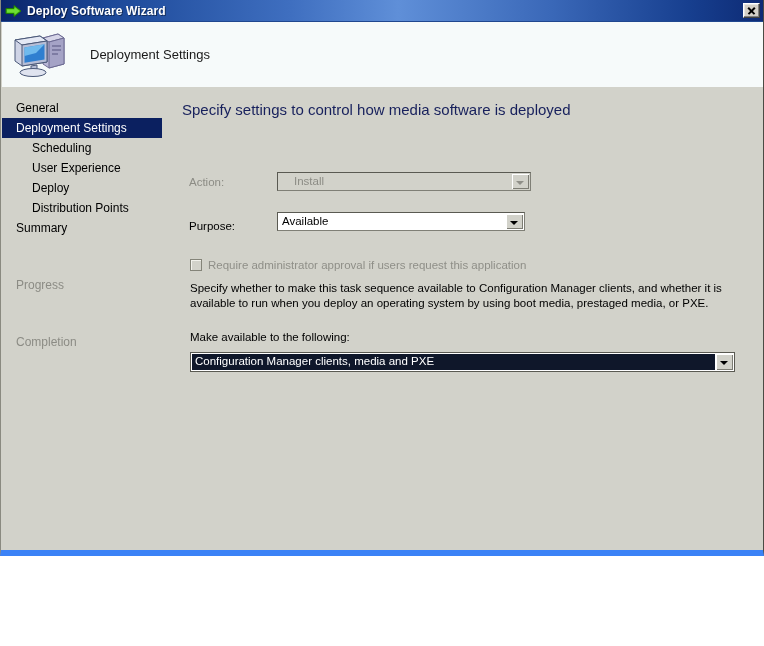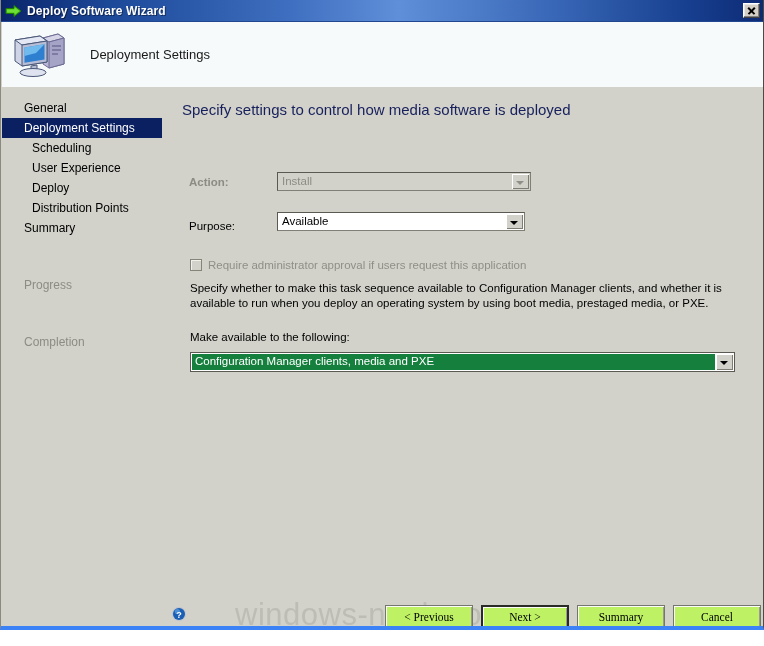--- a/index.html
+++ b/index.html
@@ -7,27 +7,27 @@
     padding: 0;
     background: #ffffff;
   }
   body {
     font-family: "Liberation Sans", sans-serif;
     -webkit-font-smoothing: none;
   }
   .window {
     position: relative;
     width: 764px;
-    height: 630px;
+    height: 556px;
     box-sizing: border-box;
     background: #d2d2ca;
     overflow: hidden;
     border-left: 1px solid #8a8a80;
     border-right: 1px solid #4b4b44;
-    border-bottom: 4px solid #3b82f6;
+    border-bottom: 6px solid #3b82f6;
   }
 
   
   .titlebar {
     position: absolute;
     left: 0; top: 0;
     width: 764px;
     height: 21px;
     background: linear-gradient(to right,
         #0a246a 0%, #1c4898 14%, #3f6fc0 38%,
@@ -112,21 +112,21 @@
     height: 556px;
     background: #d2d2ca;
     padding-top: 10px;
     box-sizing: border-box;
   }
   .nav-item {
     height: 20px;
     line-height: 20px;
     font-size: 12px;
     color: #000000;
-    padding-left: 22px;
+    padding-left: 14px;
     white-space: nowrap;
     cursor: default;
   }
   .nav-item.indent { padding-left: 30px; }
   .nav-item.selected {
     background: #0b2060;
     color: #ffffff;
   }
   .nav-item.disabled { color: #8c8c85; margin-top: 37px; }
 
@@ -172,27 +172,27 @@
   }
   .combo .combo-text {
     flex: 1 1 auto;
     font-size: 11.5px;
     line-height: 17px;
     padding-left: 4px;
     color: #000000;
     overflow: hidden;
     white-space: nowrap;
   }
-  .combo.disabled { background: #d2d2ca; }
+  .combo.disabled { background: #d2d2ca; padding-left: 12px; }
   .combo.disabled .combo-text { color: #8c8c85; }
   .combo.focused {
     border: 1px solid #5a5a52;
   }
   .combo.focused .combo-text {
-    background: #15803d;
+    background: #0f172a;
     color: #ffffff;
     margin: 1px 0 1px 1px;
     line-height: 15px;
     padding-left: 3px;
   }
   .combo-arrow {
     width: 17px;
     flex: 0 0 auto;
     margin: 1px;
     background: #d2d2ca;
@@ -343,21 +343,21 @@
     <div class="nav-item indent">Distribution Points</div>
     <div class="nav-item">Summary</div>
     <div class="nav-item disabled">Progress</div>
     <div class="nav-item disabled">Completion</div>
   </div>
 
   <div class="mainpanel">
 
     <div class="page-heading">Specify settings to control how media software is deployed</div>
 
-    <div class="lbl disabled" style="left:24px; top:88px;font-weight:bold;">Action:</div>
+    <div class="lbl disabled" style="left:24px; top:88px;">Action:</div>
     <div class="combo disabled" style="left:112px; top:84px; width:254px;">
       <span class="combo-text">Install</span>
       <span class="combo-arrow"></span>
     </div>
 
     <div class="lbl" style="left:24px; top:132px;">Purpose:</div>
     <div class="combo" style="left:112px; top:124px; width:248px;">
       <span class="combo-text">Available</span>
       <span class="combo-arrow"></span>
     </div>

